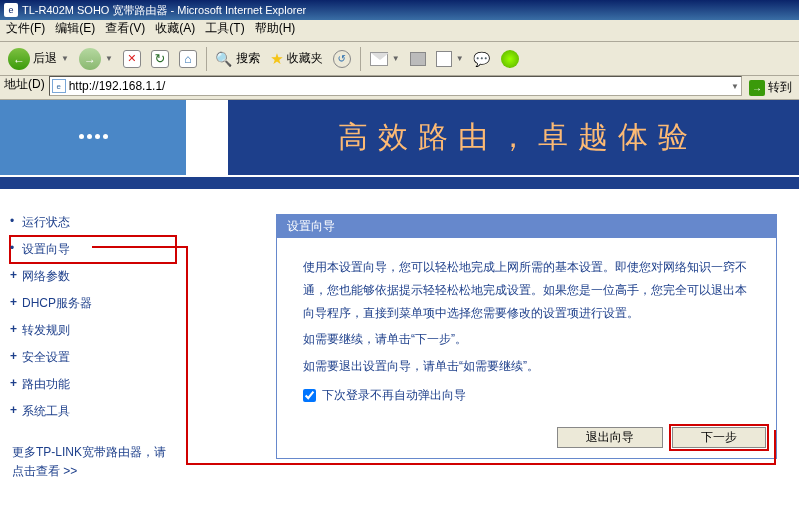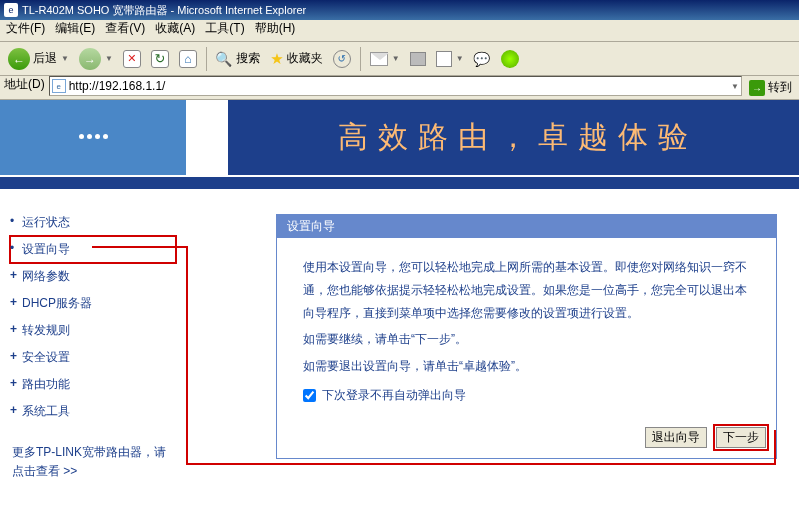--- a/index.html
+++ b/index.html
@@ -62,21 +62,21 @@
   .sidebar .more { color:#1d3f8b; margin-top:18px; line-height:1.6; padding-left:2px;}
   
   .main { flex:1; padding: 25px 22px 10px 90px; position:relative;}
   .panel { border:1px solid #6688cc; background:#fff; }
   .panel-title { background:#6688cc; color:#fff; padding:3px 10px; font-size:12px;}
   .panel-body { padding:18px 26px 14px 26px; color:#1d3f8b; line-height:1.9;}
   .panel-body p { margin-bottom: 4px;}
   .chk-row { margin-top: 6px; display:flex; align-items:center; gap:6px;}
   .chk-row input { margin:0;}
   .btn-row { text-align:right; padding: 6px 10px 10px 0;}
-  .btn-row button { font-family:Liberation Serif, serif; font-size:12px; padding:1px 6px; background:#ece9d8; border:1px solid #888; cursor:pointer; margin-left:6px;}
+  .btn-row button { font-family:Liberation Serif, serif; font-size:12px; padding:1px 28px; background:#ece9d8; border:1px solid #888; cursor:pointer; margin-left:6px;}
   .btn-row button.hl { outline:2px solid #d00000; outline-offset:1px;}
   .rl-h { position:absolute; background:#d00000; height:2px; pointer-events:none;}
   .rl-v { position:absolute; background:#d00000; width:2px; pointer-events:none;}
 </style>
 </head>
 <body>
 
 <div class="titlebar">
   <span class="icon">e</span>
   <span>TL-R402M SOHO 宽带路由器 - Microsoft Internet Explorer</span>
@@ -183,21 +183,21 @@
       </ul>
       <div class="more">更多TP-LINK宽带路由器，请点击查看 &gt;&gt;</div>
     </div>
 
     <div class="main">
       <div class="panel">
         <div class="panel-title">设置向导</div>
         <div class="panel-body">
           <p>使用本设置向导，您可以轻松地完成上网所需的基本设置。即使您对网络知识一窍不通，您也能够依据提示轻轻松松地完成设置。如果您是一位高手，您完全可以退出本向导程序，直接到菜单项中选择您需要修改的设置项进行设置。</p>
           <p>如需要继续，请单击“下一步”。</p>
-          <p>如需要退出设置向导，请单击“卓越体验”。</p>
+          <p>如需要退出设置向导，请单击“如需要继续”。</p>
           <div class="chk-row">
             <input type="checkbox" checked="" style="">
             <span>下次登录不再自动弹出向导</span>
           </div>
         </div>
         <div class="btn-row">
           <button>退出向导</button>
           <button class="hl">下一步</button>
         </div>
       </div>

